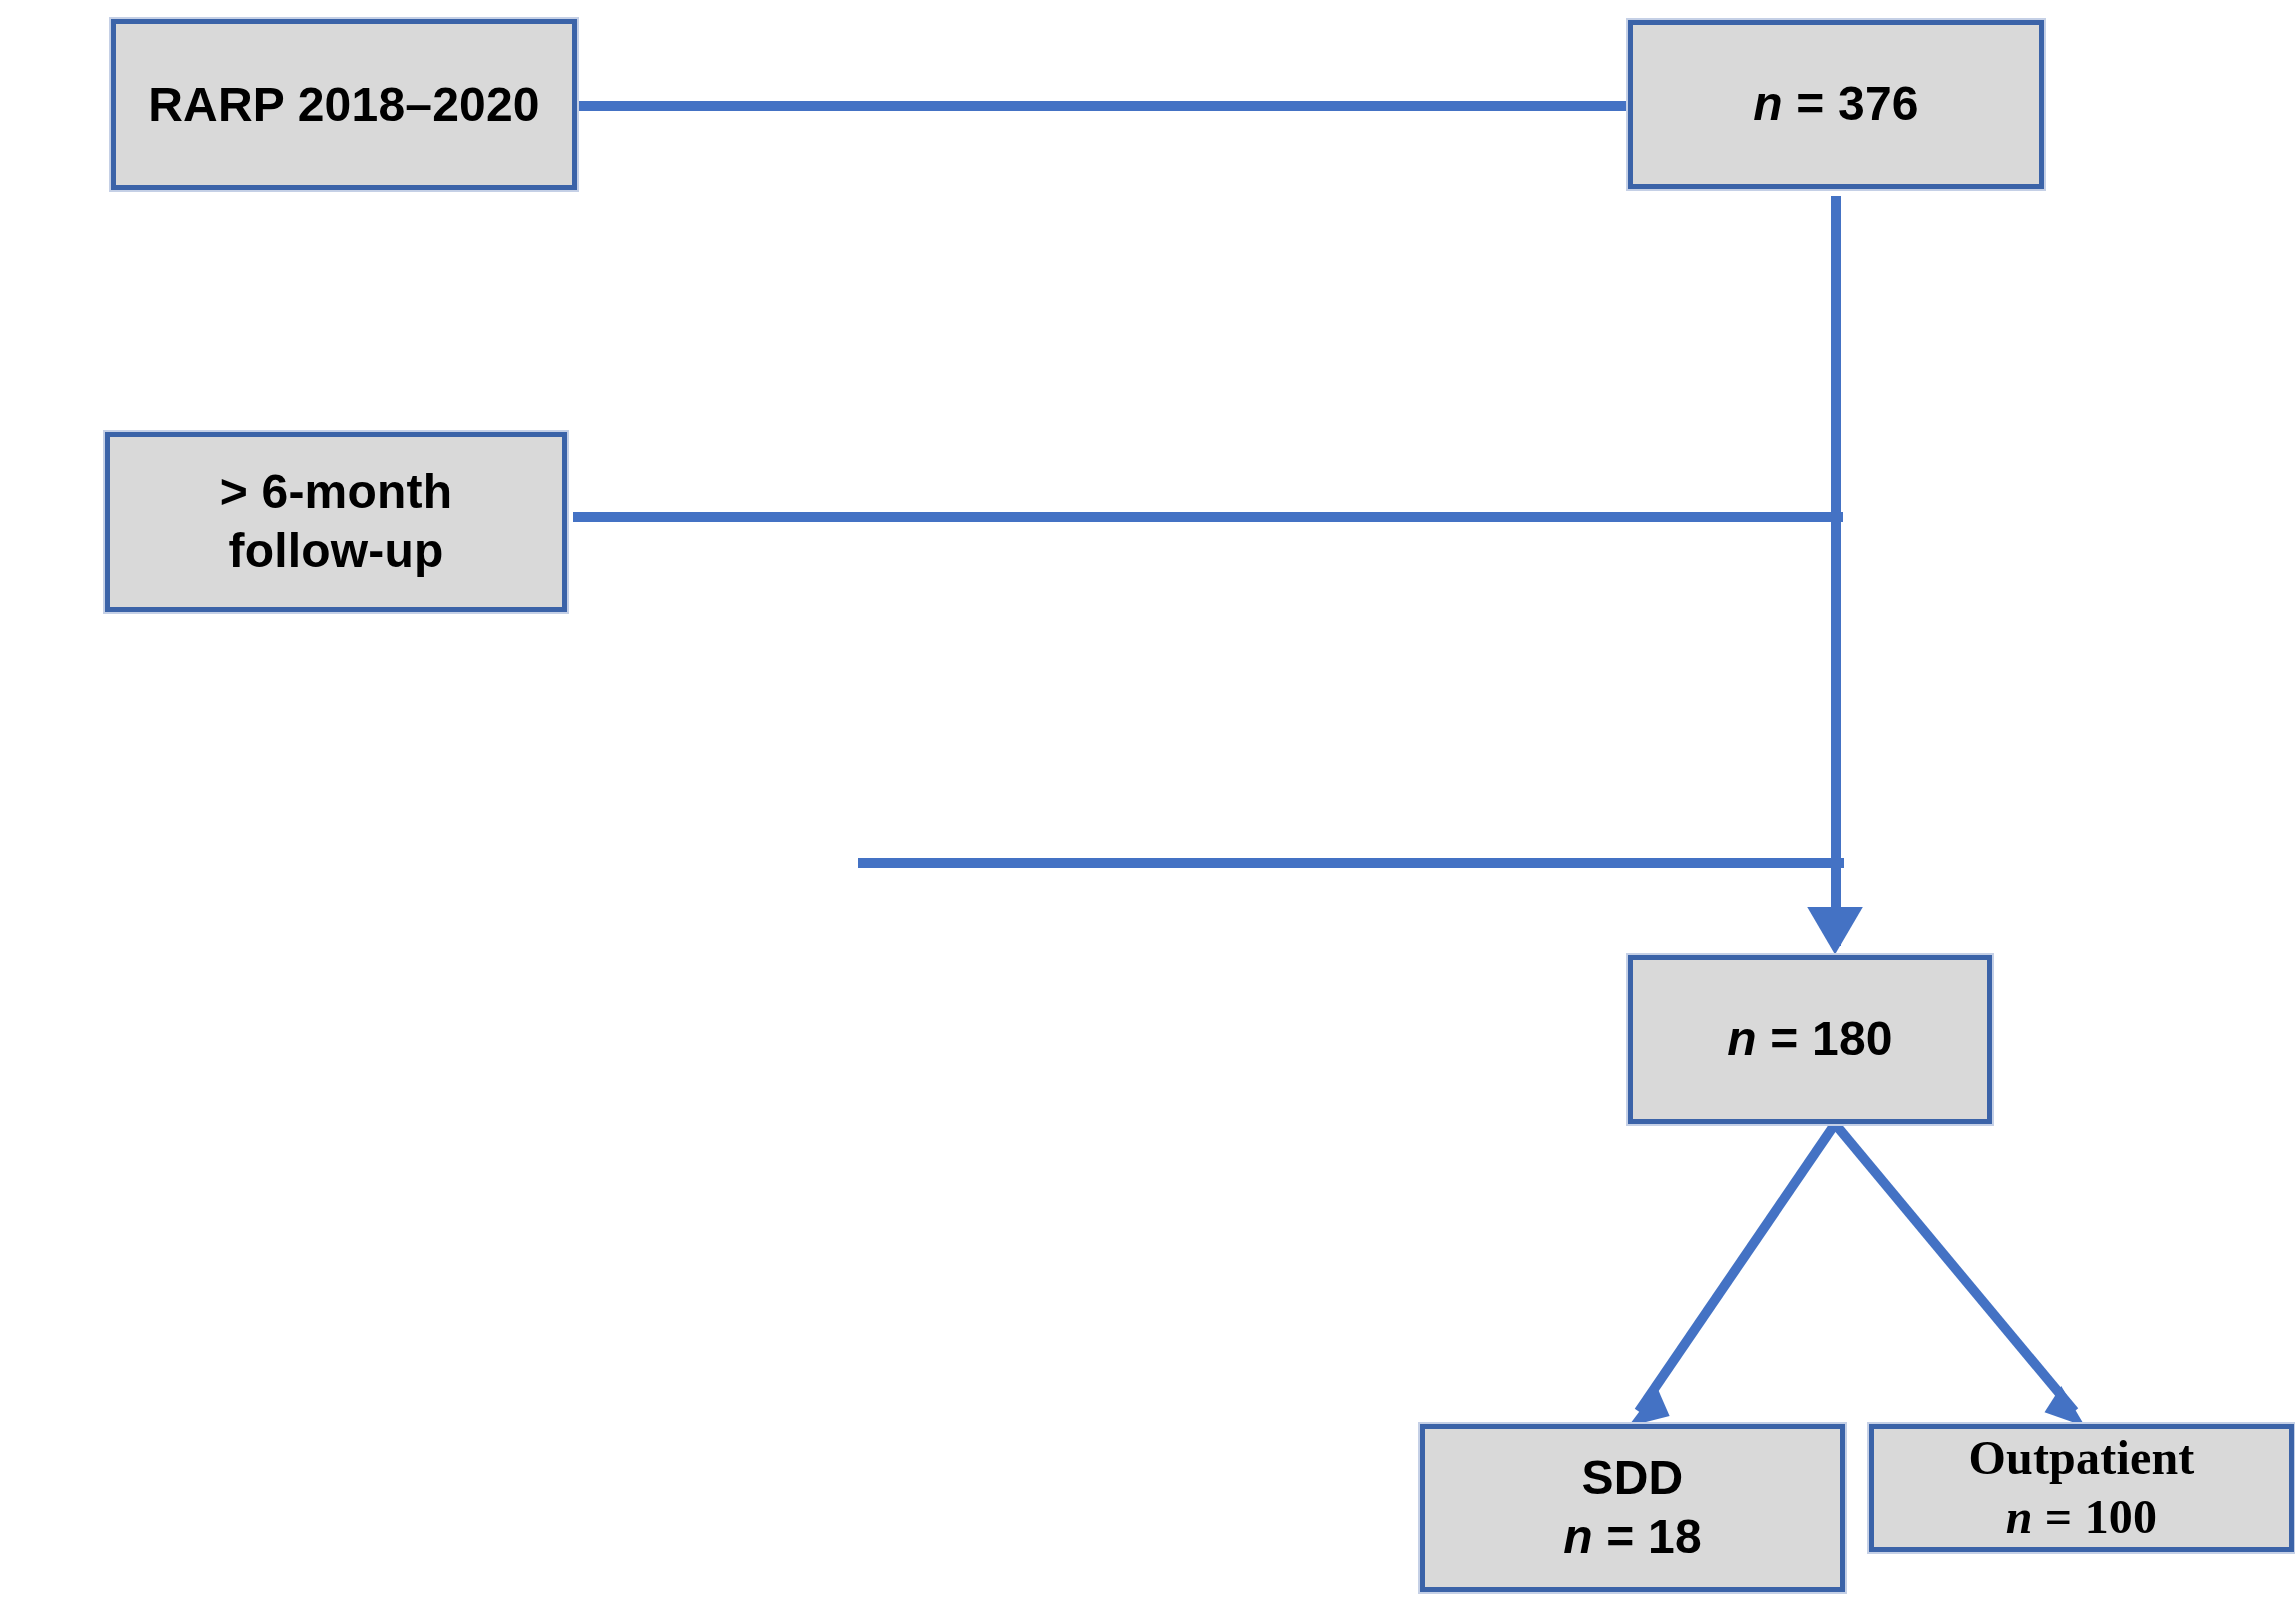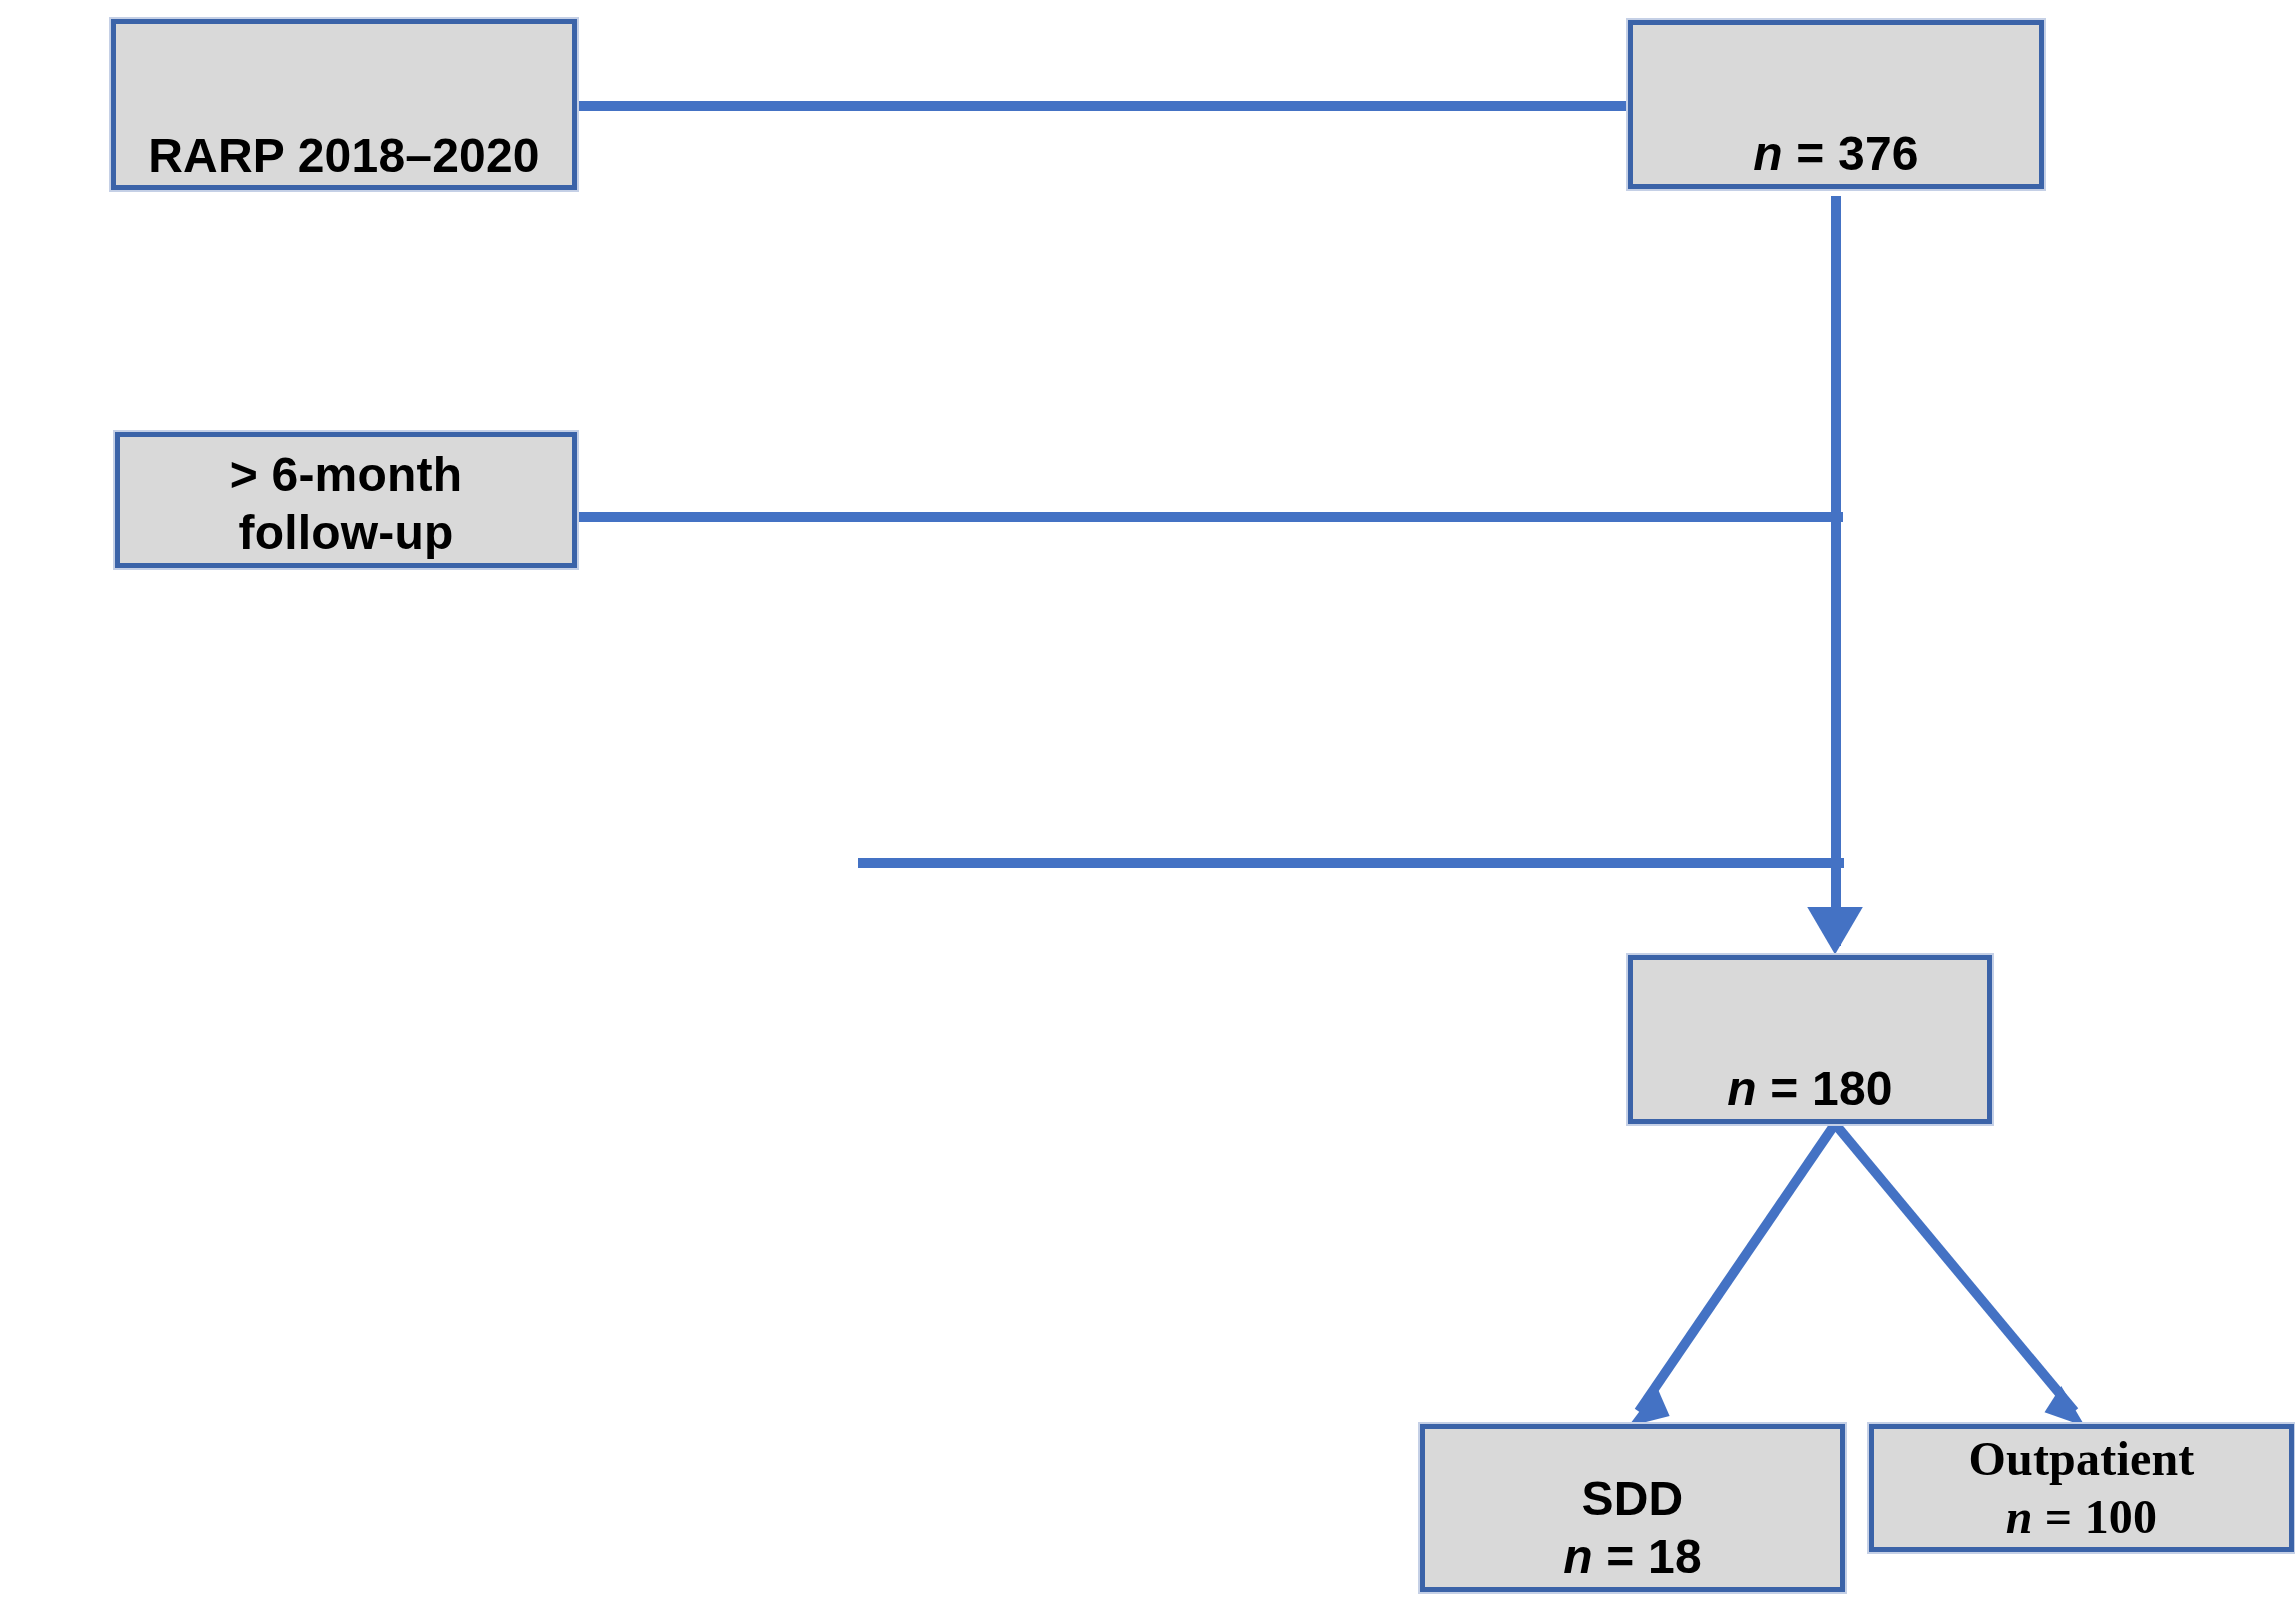--- a/index.html
+++ b/index.html
@@ -19,39 +19,39 @@
   
   .node {
     position: absolute;
     box-sizing: border-box;
     background: #D9D9D9;
     border: 5.3px solid #3B63A8;
     outline: 2.6px solid #C5D0E6;
     display: flex;
     flex-direction: column;
     align-items: center;
-    justify-content: flex-end;
+    justify-content: center;
     text-align: center;
     color: #000000;
     font-weight: bold;
     line-height: 1.22;
     letter-spacing: 0.2px;
   }
   .node .line {
     display: block;
     white-space: nowrap;
   }
   .node.big  { font-size: 48px; }
   .node.mid  { font-size: 46px; }
   .node .ital { font-style: italic; }
 
   
   #node-rarp      { left: 111px;  top: 19.4px;   width: 466px;  height: 171px; }
   #node-total     { left: 1628px; top: 20px;   width: 416px;  height: 169px; }
-  #node-followup  { left: 115px;  top: 432px;  width: 462px;  height: 136px; }
+  #node-followup  { left: 105px;  top: 432px;  width: 462px;  height: 180px; }
   #node-criteria  { left: 23px;   top: 769px;  width: 836px;  height: 182px; }
   #node-included  { left: 1628px; top: 955px; width: 364px;  height: 169px; }
   #node-sdd       { left: 1420px; top: 1424px; width: 425px;  height: 168px; }
   #node-outpat    { left: 1869px; top: 1424px; width: 425px;  height: 128px; font-family: Liberation Serif, serif; }
 
   
   .conn-h {
     position: absolute;
     height: 9.7px;
     background: #4472C4;

